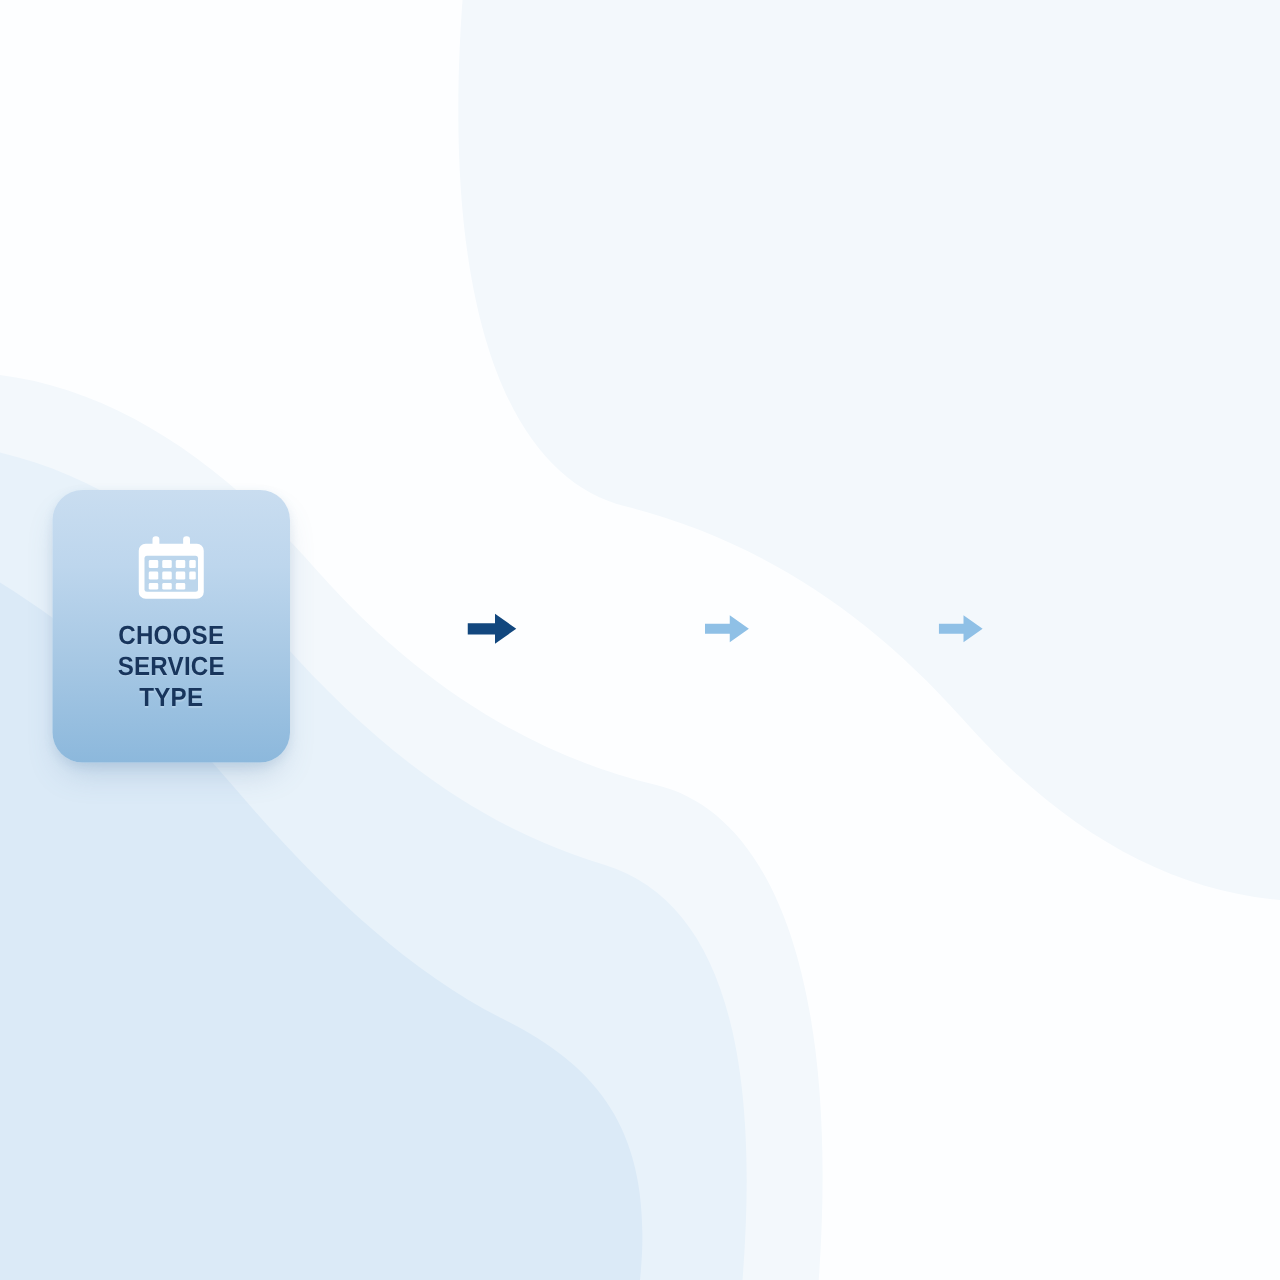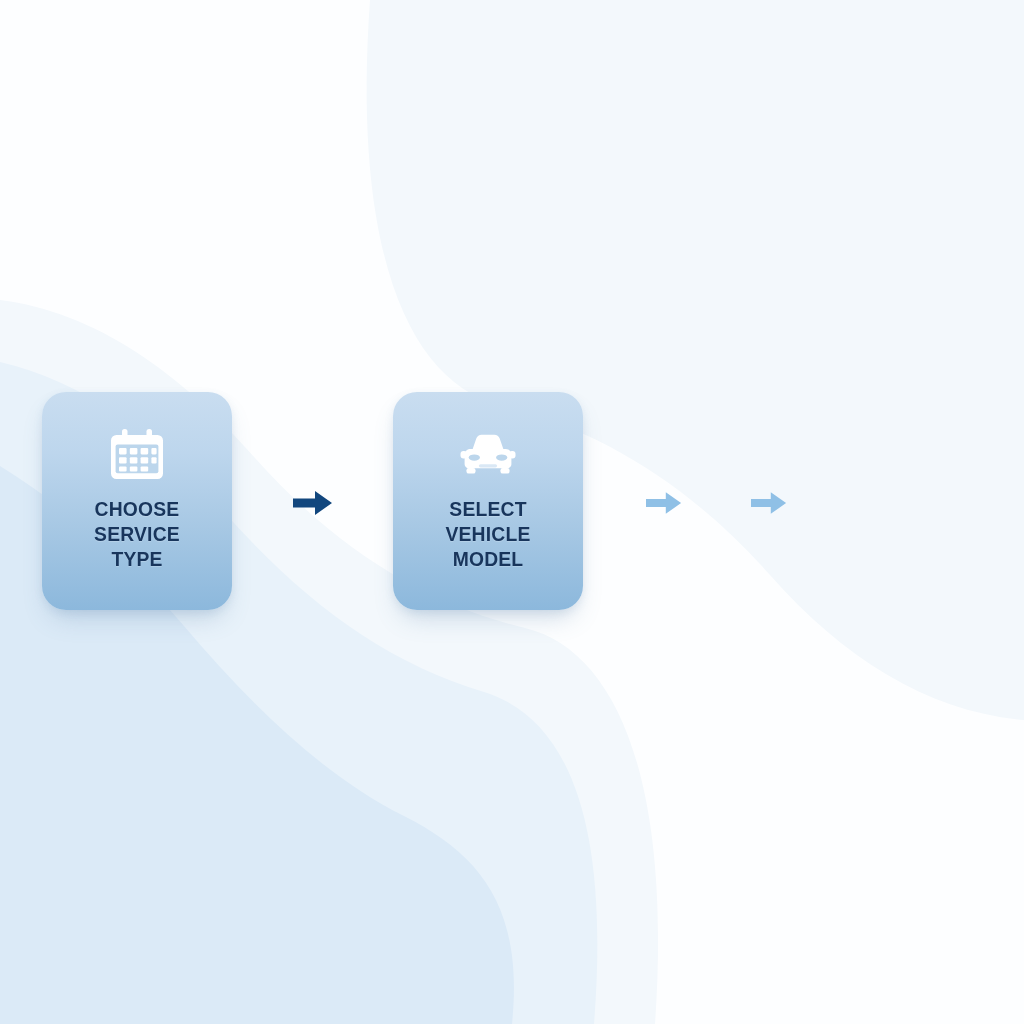--- a/index.html
+++ b/index.html
@@ -151,42 +151,20 @@
         <span style="display:block">TYPE</span>
       </div>
   </div>
 
   <div class="step-arrow">
     <svg width="40" height="30" viewBox="0 0 40 30" xmlns="http://www.w3.org/2000/svg">
       <path d="M0,10.5 H22 V3 L39,15 L22,27 V19.5 H0 Z" fill="#12477e"></path>
     </svg>
   </div>
 
-  <div class="step-card">
-    <div class="step-icon">
-      <svg width="56" height="44" viewBox="0 0 56 44" xmlns="http://www.w3.org/2000/svg">
-        <path d="M12.5,17.5 L16.3,6.6 C17.1,4.3 19.2,2.8 21.6,2.8 h12.8
-                 c2.4,0 4.5,1.5 5.3,3.8 l3.8,10.9 z" fill="#ffffff"></path>
-        <path d="M4.6,22.8 C4.6,19.6 7,17 10.2,17 h35.6 c3.2,0 5.6,2.6 5.6,5.8
-                 v9.4 c0,2.2 -1.8,4 -4,4 h-38.8 c-2.2,0 -4,-1.8 -4,-4 z" fill="#ffffff"></path>
-        <rect x="6.5" y="36" width="9" height="5.6" rx="2.2" fill="#ffffff"></rect>
-        <rect x="40.5" y="36" width="9" height="5.6" rx="2.2" fill="#ffffff"></rect>
-        <rect x="0.5" y="19" width="6.5" height="7.5" rx="3" fill="#ffffff"></rect>
-        <rect x="49" y="19" width="6.5" height="7.5" rx="3" fill="#ffffff"></rect>
-        <ellipse cx="14.3" cy="25.6" rx="5.6" ry="3.2" fill="#bcd6ec"></ellipse>
-        <ellipse cx="41.7" cy="25.6" rx="5.6" ry="3.2" fill="#bcd6ec"></ellipse>
-        <path d="M20.5,32.2 h15 a1.6,1.6 0 0 1 0,3.2 h-15 a1.6,1.6 0 0 1 0,-3.2 z" fill="#bcd6ec" opacity="0.55"></path>
-      </svg>
-    </div>
-    <div class="step-label">
-        <span style="display:block">SELECT</span>
-        <span style="display:block">VEHICLE</span>
-        <span style="display:block">MODEL</span>
-      </div>
-  </div>
 
   <div class="step-arrow">
     <svg width="36" height="28" viewBox="0 0 40 30" xmlns="http://www.w3.org/2000/svg">
       <path d="M0,10.5 H22 V3 L39,15 L22,27 V19.5 H0 Z" fill="#8fc0e6"></path>
     </svg>
   </div>
 
 
   <div class="step-arrow">
     <svg width="36" height="28" viewBox="0 0 40 30" xmlns="http://www.w3.org/2000/svg">

